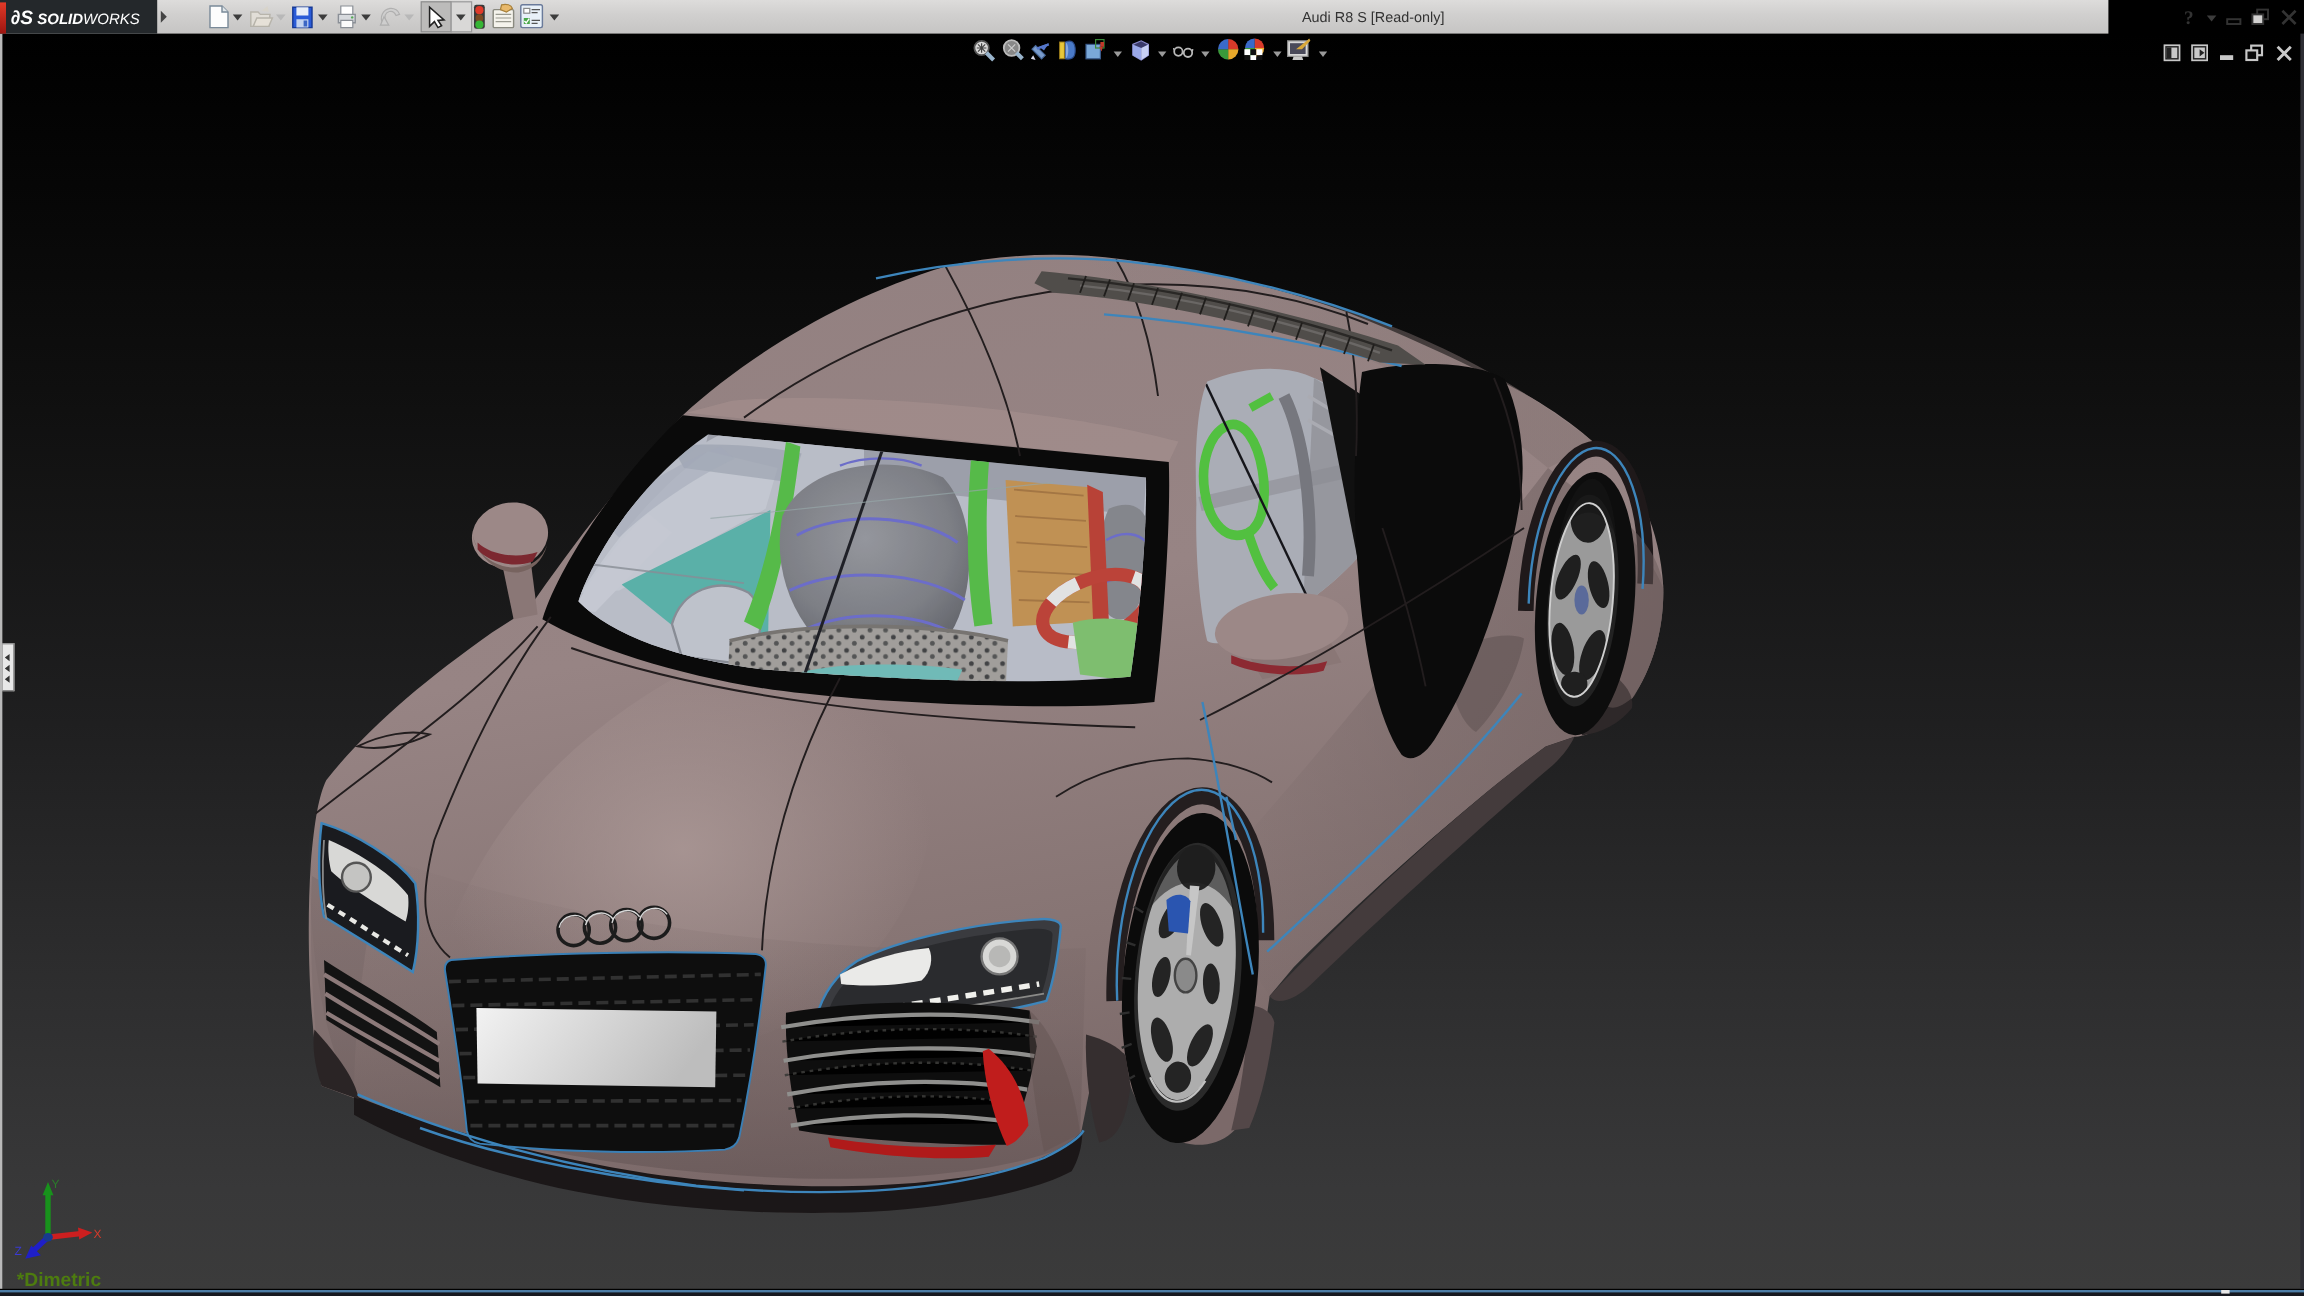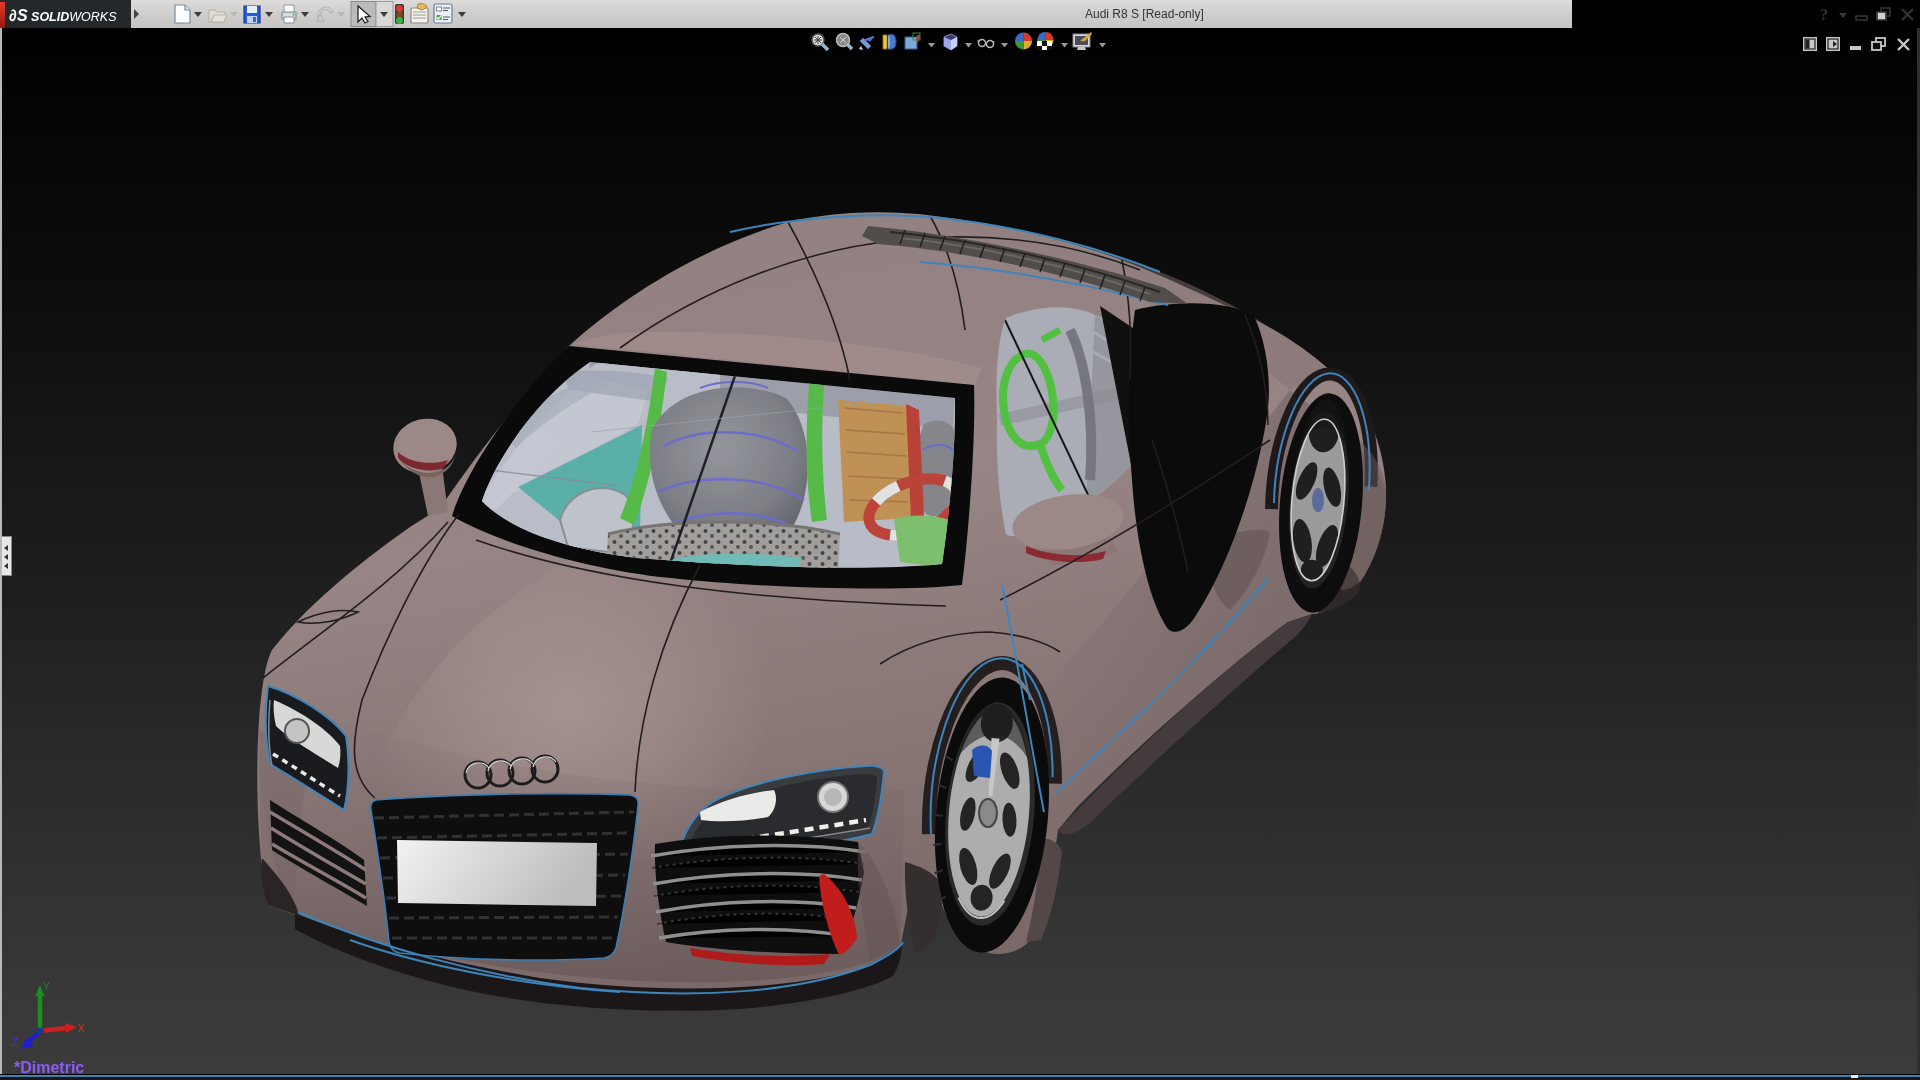--- a/index.html
+++ b/index.html
@@ -1,24 +1,24 @@
 <!DOCTYPE html>
 <html><head>
 <meta charset="utf-8">
 <style>
 html,body{margin:0;padding:0;width:1920px;height:1080px;overflow:hidden;background:#000;font-family:"Liberation Sans",sans-serif;}
-#titlebar{position:absolute;top:0;left:0;width:1572px;height:28px;background:linear-gradient(#dddcdb,#d0cfce 45%,#c6c5c4);z-index:10;text-align:right;}
+#titlebar{position:absolute;top:0;left:0;width:1757px;height:28px;background:linear-gradient(#dddcdb,#d0cfce 45%,#c6c5c4);z-index:10;text-align:right;}
 #swlogo{position:absolute;top:0;left:0;width:131px;height:28px;background:#24282b;}
 #redstrip{position:absolute;top:2px;left:0;width:5px;height:26px;background:linear-gradient(#e23a28,#9e1510);}
 #swtext{position:absolute;top:7px;left:9px;color:#fff;font-size:12.5px;font-style:italic;font-weight:bold;letter-spacing:0px;}
 #title{position:absolute;top:7px;left:1085px;color:#333;font-size:12px;}
 #viewport{position:absolute;top:28px;left:2px;width:1918px;height:1046px;background:linear-gradient(180deg,#000 0%,#060606 12%,#101010 30%,#1f1f20 55%,#2d2d2e 75%,#383839 92%,#3b3b3b 100%);}
 #leftline{position:absolute;top:28px;left:0;width:2px;height:1046px;background:#b9b9b9;}
 #lefttab{position:absolute;top:536px;left:2px;width:9px;height:38px;background:#e8e8e8;border:1px solid #888;border-left:none;z-index:5;}
-#dimetric{position:absolute;top:1059px;left:14px;color:#8b5cf6;font-size:16px;font-weight:bold;z-index:4;}
+#dimetric{position:absolute;top:1059px;left:14px;color:#4d7c0f;font-size:16px;font-weight:bold;z-index:4;}
 #statusbar{position:absolute;top:1075px;left:0;width:1920px;height:5px;background:#171920;border-top:2px solid #4d7da6;z-index:11;}
 .vb{position:absolute;z-index:6;}
 </style>
 </head>
 <body>
 <div id="viewport"></div>
 <svg id="carsvg" class="vb" style="top:28px;left:0;" width="1920" height="1046" viewBox="0 28 1920 1046">
 <defs>
 <linearGradient id="hoodg" x1="0" y1="0" x2="0.25" y2="1">
   <stop offset="0" stop-color="#928080"></stop>

